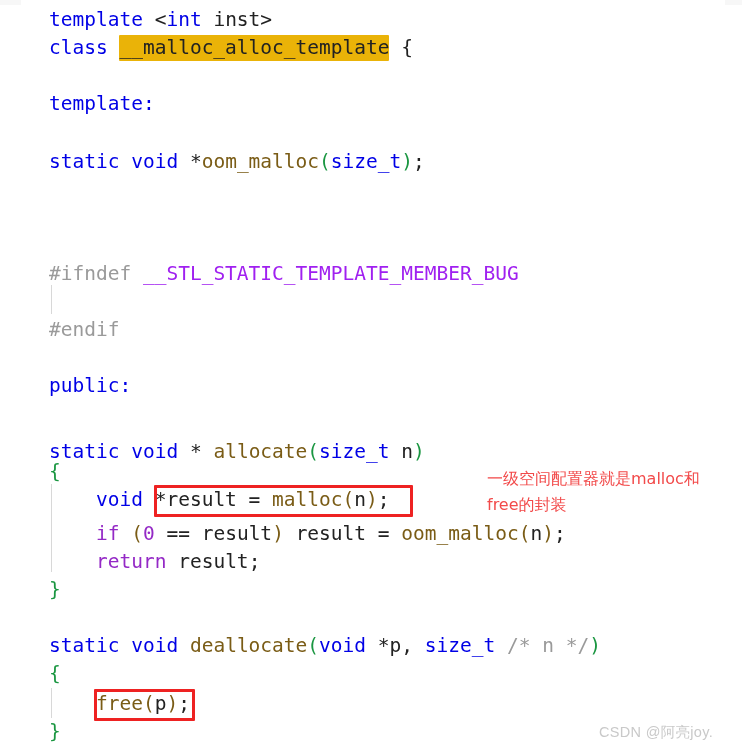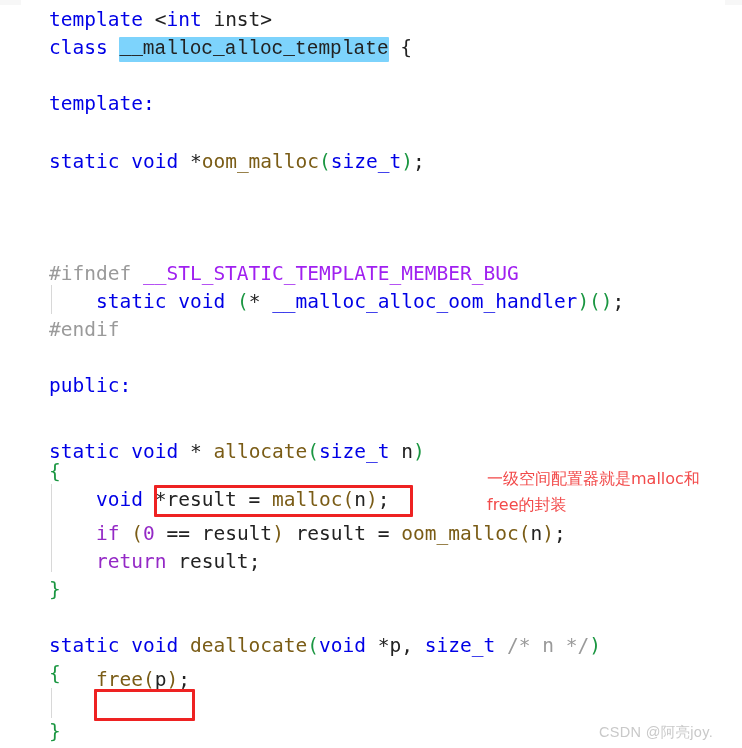--- a/index.html
+++ b/index.html
@@ -48,24 +48,23 @@
   .kw2     { color: #9429c6; }            
   .fn      { color: #7a5c16; }            
   .punct   { color: #1a9641; }            
   .plain   { color: #222222; }
   .pp      { color: #9a9a9a; text-align: center; }            
   .macro   { color: #a020f0; }            
   .cmt     { color: #9a9a9a; }             */
   .teal    { color: #0f7b8a; }
 
   .sel-highlight {
-    background: #7dd3fc;
+    background: #eab308;
     border-radius: 1px;
     padding: 1px 0 2px 0;
-    font-family: Liberation Mono, monospace;
   }
 
   
   .indent-guide {
     position: absolute;
     width: 1px;
     background: #d8d8d8;
   }
 
   
@@ -118,21 +117,20 @@
 
   <div class="code-line" style="top:34px;"><span class="kw">class</span><span class="plain"> </span><span class="sel-highlight teal">__malloc_alloc_template</span><span class="plain"> </span><span class="plain">{</span></div>
 
   <div class="code-line" style="top:90px;"><span class="kw">template:</span></div>
 
   <div class="code-line" style="top:148px;"><span class="kw">static</span><span class="plain"> </span><span class="kw">void</span><span class="plain"> *</span><span class="fn">oom_malloc</span><span class="punct">(</span><span class="kw">size_t</span><span class="punct">)</span><span class="plain">;</span></div>
 
 
   <div class="code-line" style="top:260px;"><span class="pp">#ifndef</span><span class="plain"> </span><span class="macro">__STL_STATIC_TEMPLATE_MEMBER_BUG</span></div>
 
-  <div class="code-line" style="top:288px; left:28px;"><span class="plain">    </span><span class="kw">static</span><span class="plain"> </span><span class="kw">void</span><span class="plain"> </span><span class="punct">(</span><span class="plain">* </span><span class="kw">__malloc_alloc_oom_handler</span><span class="punct">)()</span><span class="plain">;</span></div>
 
   <div class="code-line" style="top:316px;"><span class="pp">#endif</span></div>
 
   <div class="code-line" style="top:372px;"><span class="kw">public:</span></div>
 
   <div class="code-line" style="top:438px;"><span class="kw">static</span><span class="plain"> </span><span class="kw">void</span><span class="plain"> * </span><span class="fn">allocate</span><span class="punct">(</span><span class="kw">size_t</span><span class="plain"> </span><span class="plain">n</span><span class="punct">)</span></div>
 
   <div class="code-line punct" style="top:458px;">{</div>
 
   <div class="code-line" style="top:486px;"><span class="plain">    </span><span class="kw">void</span><span class="plain"> *</span><span class="plain">result</span><span class="plain"> = </span><span class="fn">malloc</span><span class="fn">(</span><span class="plain">n</span><span class="fn">)</span><span class="plain">;</span></div>
@@ -140,21 +138,21 @@
   <div class="code-line" style="top:520px;"><span class="plain">    </span><span class="kw2">if</span><span class="plain"> </span><span class="fn">(</span><span class="kw2">0</span><span class="plain"> == </span><span class="plain">result</span><span class="fn">)</span><span class="plain"> </span><span class="plain">result</span><span class="plain"> = </span><span class="fn">oom_malloc</span><span class="fn">(</span><span class="plain">n</span><span class="fn">)</span><span class="plain">;</span></div>
 
   <div class="code-line" style="top:548px;"><span class="plain">    </span><span class="kw2">return</span><span class="plain"> </span><span class="plain">result</span><span class="plain">;</span></div>
 
   <div class="code-line punct" style="top:576px;">}</div>
 
   <div class="code-line" style="top:632px;"><span class="kw">static</span><span class="plain"> </span><span class="kw">void</span><span class="plain"> </span><span class="fn">deallocate</span><span class="punct">(</span><span class="kw">void</span><span class="plain"> *</span><span class="plain">p</span><span class="plain">, </span><span class="kw">size_t</span><span class="plain"> </span><span class="cmt">/* n */</span><span class="punct">)</span></div>
 
   <div class="code-line punct" style="top:660px;">{</div>
 
-  <div class="code-line" style="top:666px;"><span class="plain">    </span><span class="fn">free</span><span class="fn">(</span><span class="plain">p</span><span class="fn">)</span><span class="plain">;</span></div>
+  <div class="code-line" style="top:690px;"><span class="plain">    </span><span class="fn">free</span><span class="fn">(</span><span class="plain">p</span><span class="fn">)</span><span class="plain">;</span></div>
 
   <div class="code-line punct" style="top:718px;">}</div>
 
   <div class="red-box" style="left:133px; top:485px; width:259px; height:32px;"></div>
   <div class="red-box" style="left:73px; top:689px; width:101px; height:32px;"></div>
 
   <div id="annotation">一级空间配置器就是malloc和
 free的封装</div>
 
   <div id="watermark">CSDN @阿亮joy.</div>

